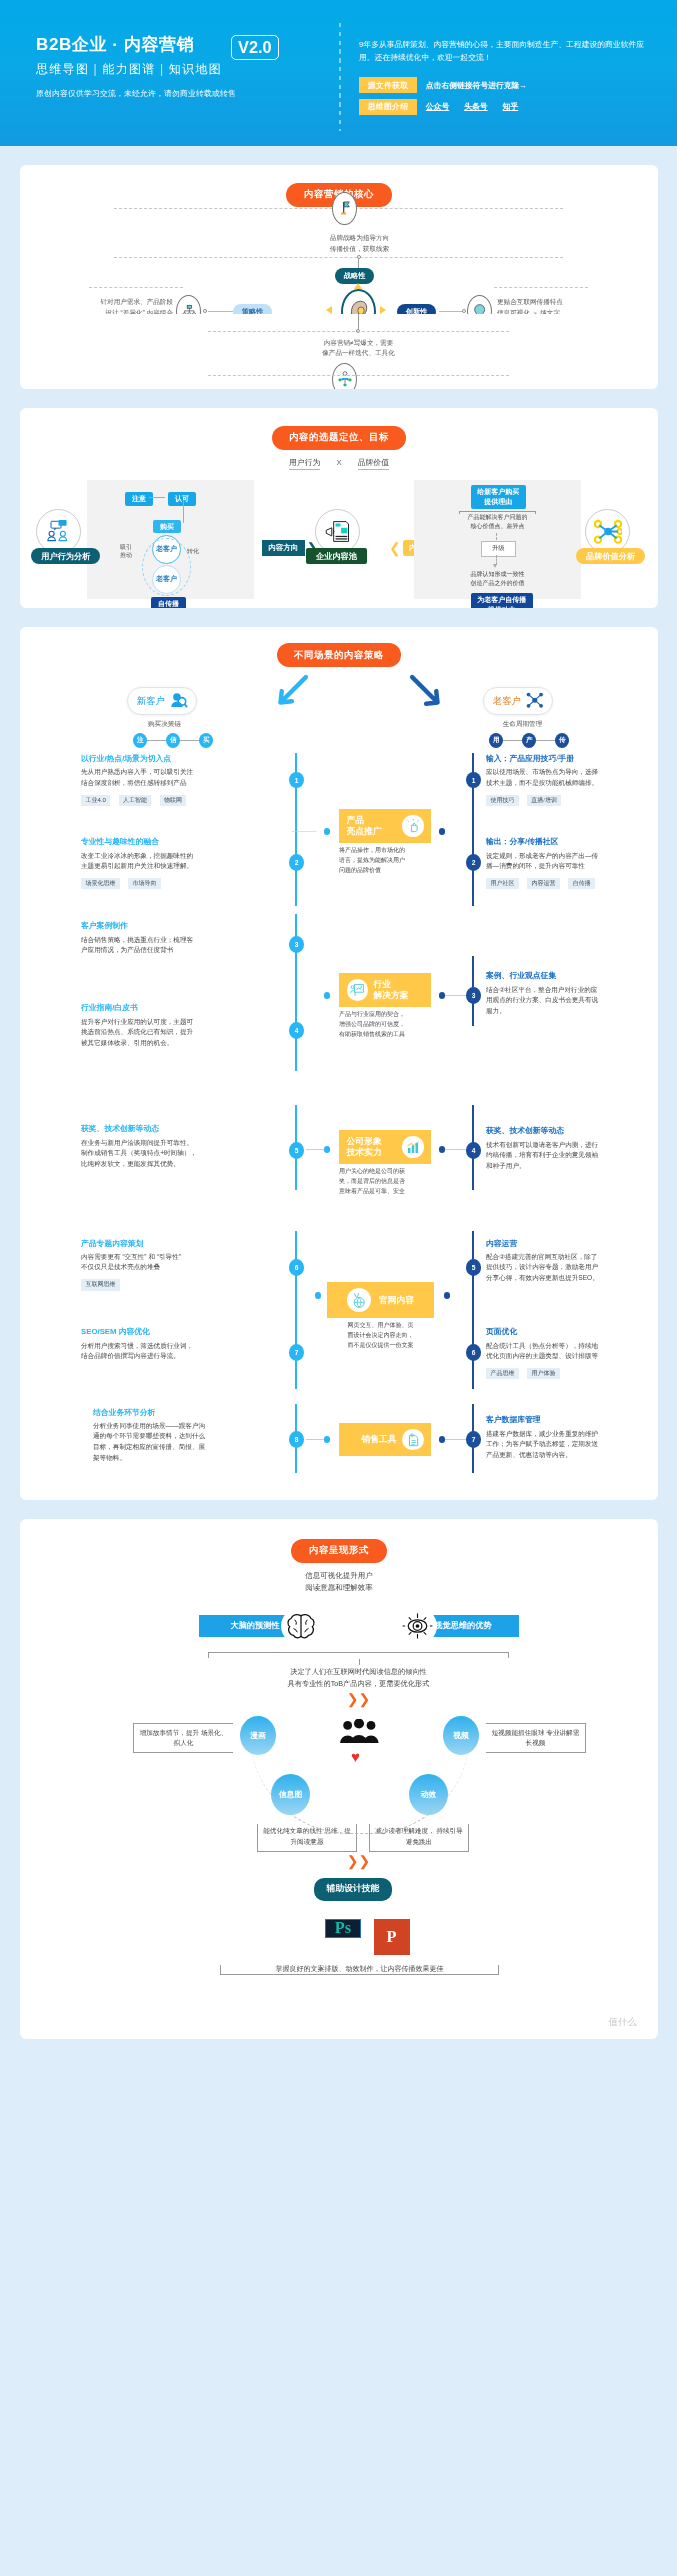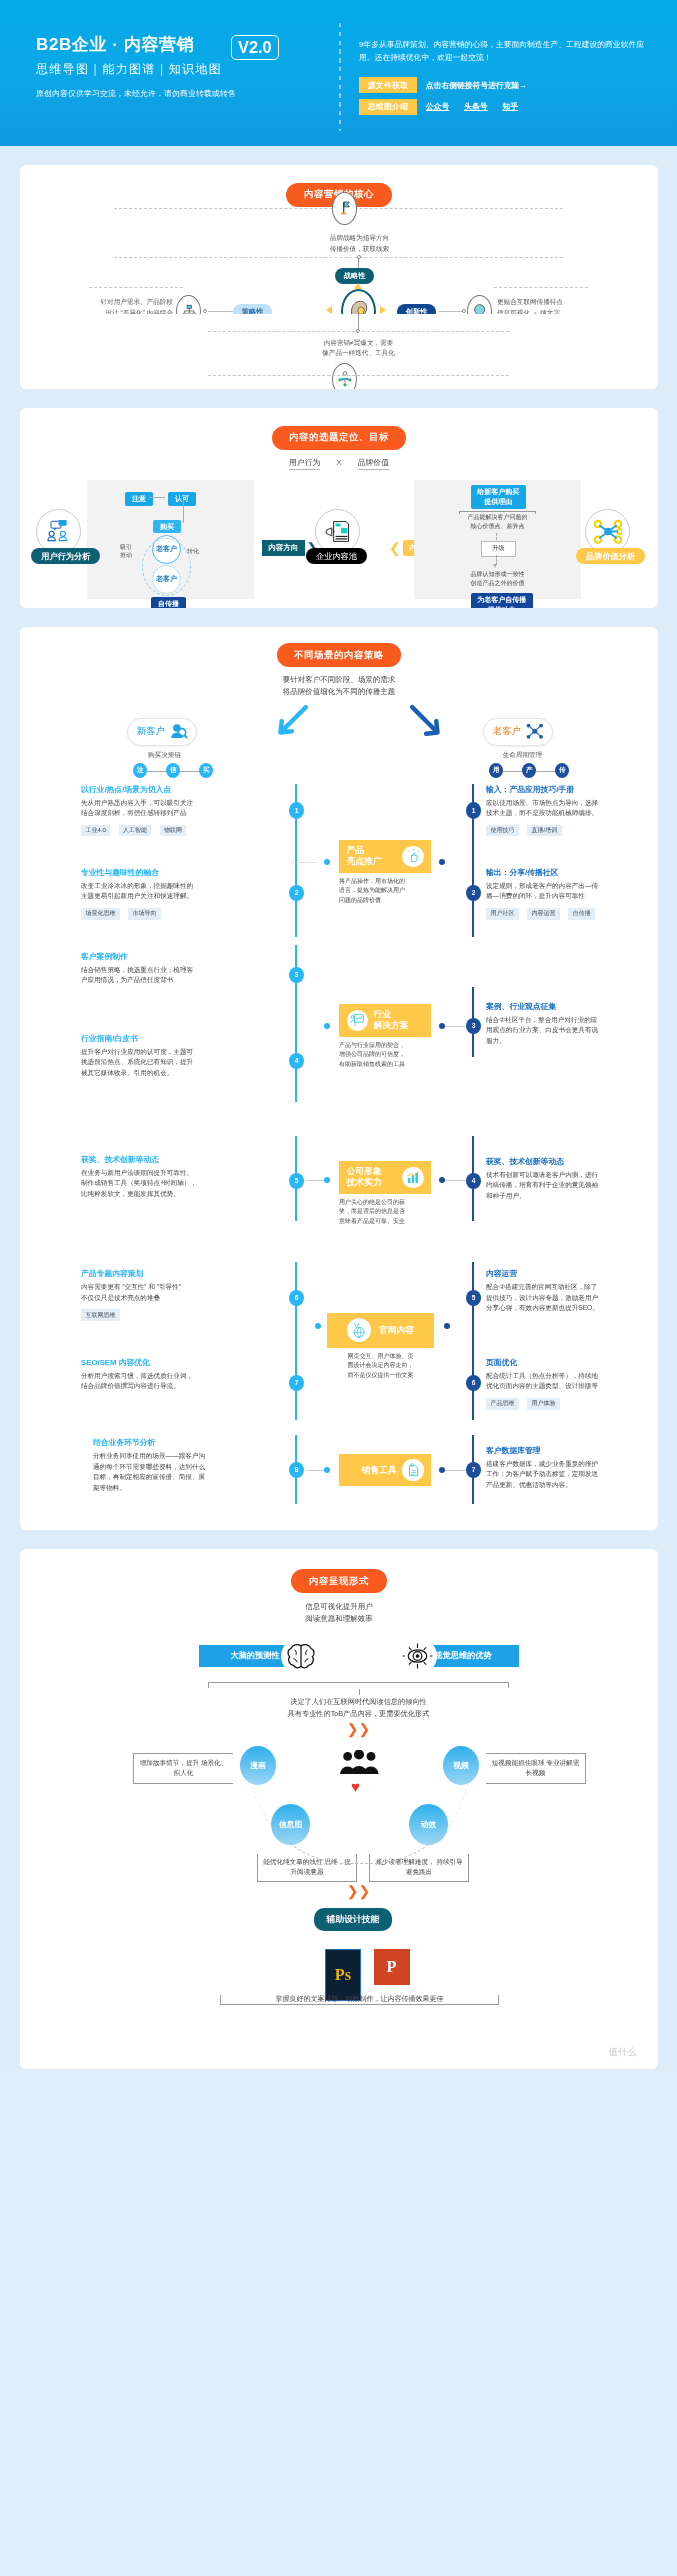--- a/index.html
+++ b/index.html
@@ -92,21 +92,21 @@
   .bx { border-radius:1.9px; color:#fff; font-size:7px; font-weight:bold; padding:1.9px 7px; display:inline-block; white-space:nowrap; text-align:center;}
   .bx-cyan { background:#17a7e8; }
   .bx-sky  { background:#2fb6f0; }
   .bx-navy { background:#11479a; }
   .circ-txt {
     border-radius:50%; border:0.9px solid #46b6ef; color:#2b83c4;
     font-size:7px; display:flex;align-items:center;justify-content:center;
     background:#fff; font-weight:bold;
   }
   .tag-dark { background:#0d5f73; color:#fff; font-size:8.2px; font-weight:bold; padding:3.8px 10px; border-radius:10px; }
-  .tag-orange { background:#000000; color:#fff; font-size:8.2px; font-weight:normal; padding:3.8px 10px; border-radius:8px; }
+  .tag-orange { background:#14532d; color:#fff; font-size:8.2px; font-weight:bold; padding:3.8px 10px; border-radius:2px; }
   .tag-yellow { background:#ffc848; color:#fff; font-size:8.2px; font-weight:bold; padding:3.8px 10px; border-radius:10px; }
   .bigcirc { border:0.9px solid #ccc; border-radius:50%; background:#fff; display:flex;align-items:center;justify-content:center; }
 
   
   .sec3 { padding-bottom:16.3px; }
   .s3-head { padding-top:16.3px; }
   .s3-desc { font-size:7.5px; color:#444; line-height:1.6; margin-top:6.3px; }
   .cust-chip {
     display:inline-flex; align-items:center; gap:5px;
     background:#fff; border:0.6px solid #e3e3e3; border-radius:17.6px;
@@ -140,21 +140,21 @@
   .blue-bar { background:#1da2e8; color:#fff; font-size:8.2px; font-weight:bold; padding:5.6px 11.3px; }
   .s4-note { font-size:7.2px; color:#444; line-height:1.7;text-align:center; }
   .bubble {
     border-radius:50%; color:#fff; font-size:7.8px; font-weight:bold;
     display:flex;align-items:center;justify-content:center;
     background: linear-gradient(180deg,#2fb0ec,#9ad6f5);
   }
   .bracket-note { font-size:6.6px; color:#444; line-height:1.6; }
   .chev { color:#f8641e; font-size:14px; font-weight:bold; line-height:.6; }
   .watermark { position:absolute; right:21.3px; bottom:10px; color:#c8c8c8; font-size:9.4px; }
-  .ps-ico { width:36px;height:52px;background:#0c1f33;border:1.3px solid #2a6fbd;display:flex;align-items:center;justify-content:center;color:#eab308;font-size:16.3px;font-weight:bold;font-family:"Liberation Serif",serif;}
+  .ps-ico { width:36px;height:19px;background:#0c1f33;border:1.3px solid #2a6fbd;display:flex;align-items:center;justify-content:center;color:#14b8a6;font-size:16.3px;font-weight:bold;font-family:"Liberation Serif",serif;}
   .pp-ico { width:36px;height:36px;background:#d04423;display:flex;align-items:center;justify-content:center;color:#fff;font-size:16.3px;font-weight:bold;font-family:"Liberation Serif",serif;}
 </style>
 </head>
 <body>
 
 <div class="page">
 
   <div class="header">
     <div class="dashline"></div>
 
@@ -384,22 +384,20 @@
             <path d="M22 20 L8 10 M22 20 L36 10 M22 20 L8 31 M22 20 L36 31 M22 20 L38 20" stroke="#1da2e8" stroke-width="3"></path>
           </svg>
       </div>
       <div style="position:absolute;left:556px;top:70px;"><span class="tag-yellow">品牌价值分析</span></div>
     </div>
   </div>
 
   <div class="card sec3">
     <div class="center s3-head">
       <span class="pill">不同场景的内容策略</span>
-      <div class="s3-desc" style="white-space:pre-line;">要针对客户不同阶段、场景的需求
-将品牌价值细化为不同的传播主题</div>
     </div>
 
     <div style="position:relative;height:82px;">
 
       <div style="position:absolute;left:251px;top:6.3px;">
         <svg width="38" height="38" viewBox="0 0 60 60">
             <path d="M55 5 L15 45 M15 45 l2-18 M15 45 l18-2" stroke="#29b6f6" stroke-width="7" fill="none" stroke-linecap="round"></path>
           </svg>
       </div>
       <div style="position:absolute;left:389px;top:6.3px;">
@@ -495,21 +493,21 @@
         </div>
         <div class="cb-cap" style="white-space:pre-line;">将产品操作，用市场化的
 语言，提炼为能解决用户
 问题的品牌价值</div>
       </div>
       <div style="position:absolute;left:304px;top:79px;width:6.3px;height:6.3px;border-radius:50%;background:#29b6f6;"></div>
       <div style="position:absolute;left:419px;top:79px;width:6.3px;height:6.3px;border-radius:50%;background:#1b4f9c;"></div>
       <div style="position:absolute;left:284px;top:31px;width:25px;height:52px;border-bottom:0.6px solid #ccc;transform:skewX(-26deg);opacity:.6;"></div>
 
       <div class="dot-node" style="position:absolute;left:446px;top:22.6px;background:#1b4f9c;width:15px;height:16.3px;">1</div>
-      <div class="row-item" style="position:absolute;left:466px;top:3.8px;width:152px;">
+      <div class="row-item" style="position:absolute;left:466px;top:3.8px;width:152px;font-family:Liberation Serif, serif;">
         <div class="ri-title" style="color:#1b6fc4;">输入：产品应用技巧/手册</div>
         <div class="ri-body" style="white-space:pre-line;">应以使用场景、市场热点为导向，选择
 技术主题，而不是按功能机械师编排。</div>
         <div class="ri-tags">
           <span class="minitag">使用技巧</span>
           <span class="minitag">直播/培训</span>
         </div>
       </div>
 
       <div class="dot-node" style="position:absolute;left:446px;top:105px;background:#1b4f9c;width:15px;height:16.3px;">2</div>

